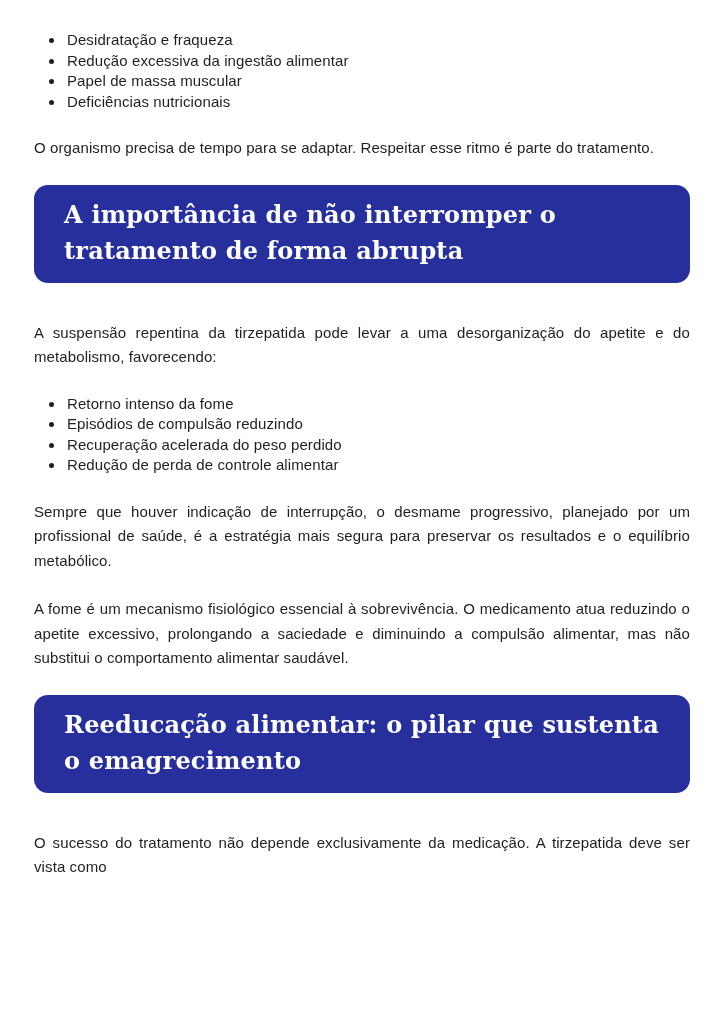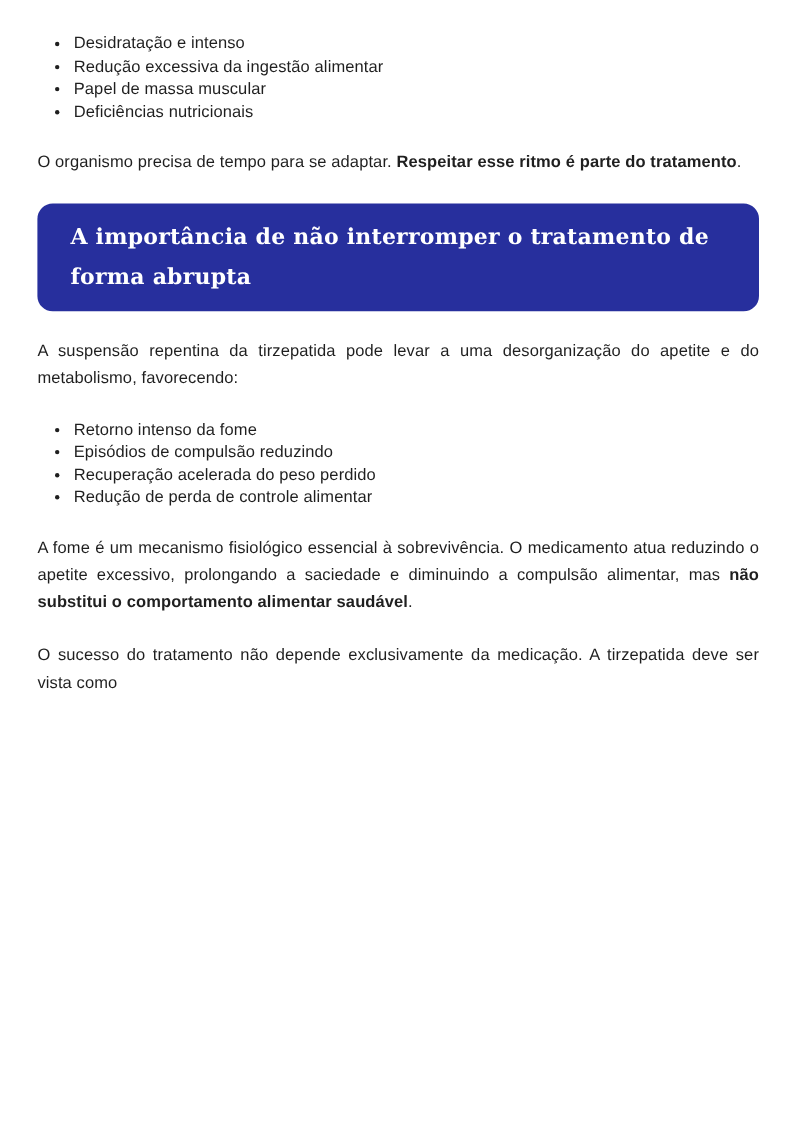--- a/index.html
+++ b/index.html
@@ -18,61 +18,63 @@
     font-family: "Liberation Sans", sans-serif;
     font-size: 15px;
     color: var(--text, #1f1f1f);
     letter-spacing: 0.1px;
   }
   .doc p.para {
     margin: 0 0 24px 0;
     line-height: 24.5px;
     text-align: justify;
   }
-  .doc p.para strong { font-weight: 700; }
+  .doc p.para strong { font-weight: 400; }
   .doc ul.bullets {
     margin: 0 0 24px 0;
     padding: 0 0 0 31px;
     list-style: disc;
   }
   .doc ul.bullets li {
     line-height: 20.5px;
     margin: 0;
     padding-left: 2px;
   }
   .doc h2.section-header {
     box-sizing: border-box;
-    margin: 0 0 25px 0;
+    margin: 0 0 38px 0;
     padding: 12px 30px 14px 30px;
     background: var(--accent, #272f9d);
     color: var(--header-text, #ffffff);
     border-radius: 14px;
     font-family: "DejaVu Serif", serif;
     font-weight: 700;
-    font-size: 20px;
+    font-size: 24px;
     line-height: 36px;
     letter-spacing: 0.2px;
   }
 </style>
 </head>
 <body>
 
 <div class="doc" style="--accent: #272f9d; --header-text: #ffffff; --text: #1f1f1f; --bg: #ffffff;">
   <div id="document-root">
       <ul class="bullets">
-        <li>Desidratação e intenso</li>
+        <li>Desidratação e fraqueza</li>
         <li>Redução excessiva da ingestão alimentar</li>
         <li>Papel de massa muscular</li>
         <li>Deficiências nutricionais</li>
       </ul>
       <p class="para"><span>O organismo precisa de tempo para se adaptar. </span><strong>Respeitar esse ritmo é parte do tratamento</strong><span>.</span></p>
       <h2 class="section-header"><span>A importância de não interromper o tratamento de forma abrupta</span></h2>
       <p class="para"><span>A suspensão repentina da tirzepatida pode levar a uma desorganização do apetite e do metabolismo, favorecendo:</span></p>
       <ul class="bullets">
         <li>Retorno intenso da fome</li>
         <li>Episódios de compulsão reduzindo</li>
         <li>Recuperação acelerada do peso perdido</li>
         <li>Redução de perda de controle alimentar</li>
       </ul>
+      <p class="para"><span>Sempre que houver indicação de interrupção, o </span><strong>desmame progressivo</strong><span>, planejado por um profissional de saúde, é a estratégia mais segura para preservar os resultados e o equilíbrio metabólico.</span></p>
       <p class="para"><span>A fome é um mecanismo fisiológico essencial à sobrevivência. O medicamento atua reduzindo o apetite excessivo, prolongando a saciedade e diminuindo a compulsão alimentar, mas </span><strong>não substitui o comportamento alimentar saudável</strong><span>.</span></p>
+      <h2 class="section-header"><span>Reeducação alimentar: o pilar que sustenta o emagrecimento</span></h2>
       <p class="para"><span>O sucesso do tratamento não depende exclusivamente da medicação. A tirzepatida deve ser vista como </span></p>
     </div>
 </div>
 
 </body></html>

